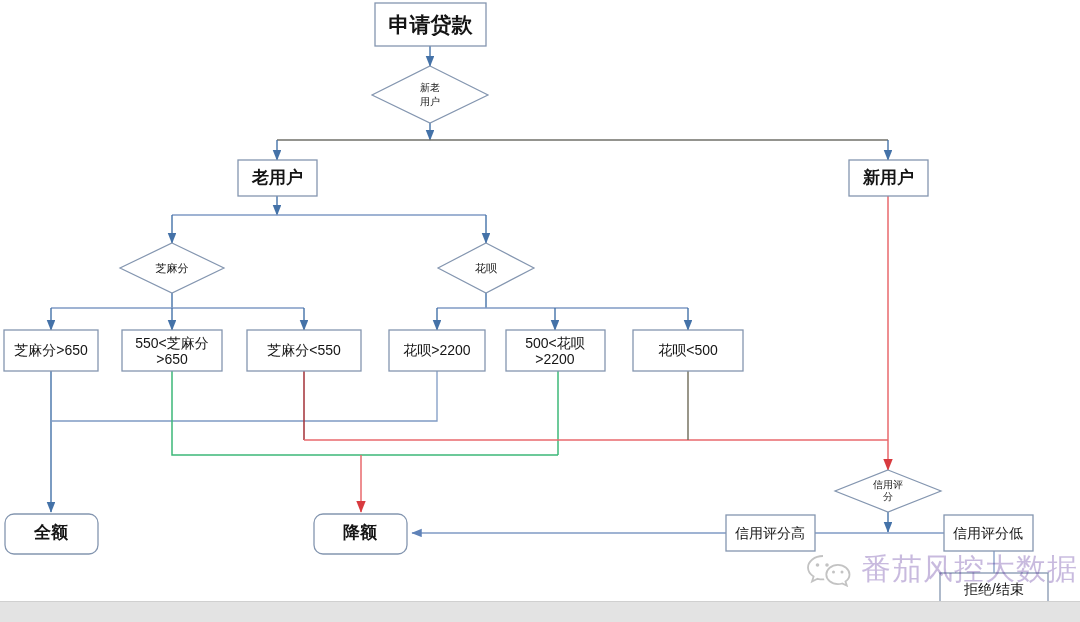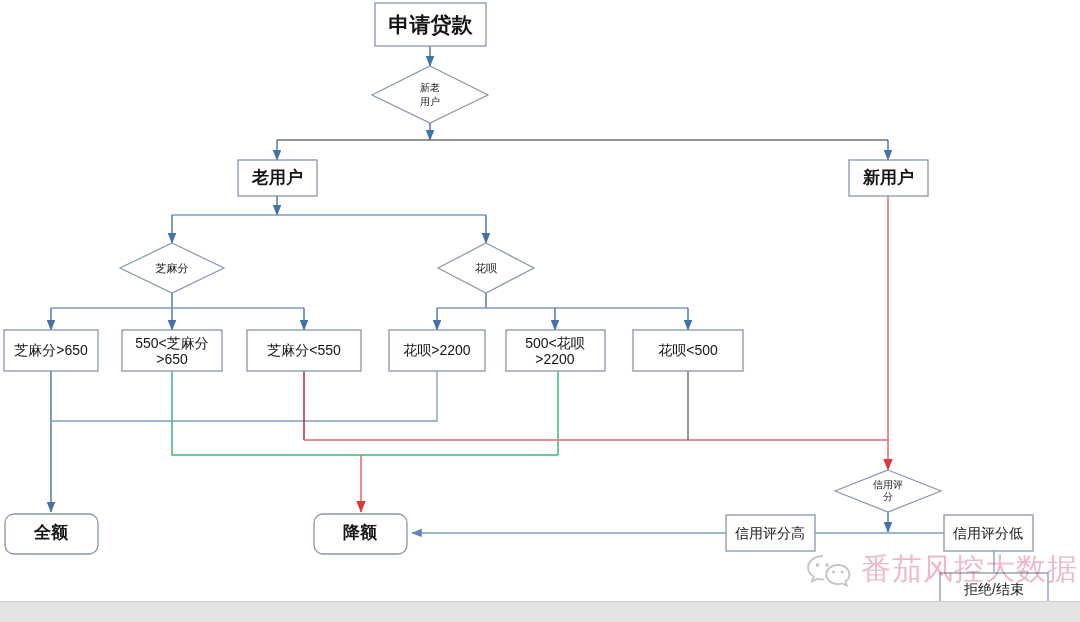--- a/index.html
+++ b/index.html
@@ -65,21 +65,21 @@
     top: 549px;
     display: flex;
     align-items: center;
     gap: 9px;
     opacity: 0.30;
     pointer-events: none;
   }
   #watermark .wm-text {
     font-family: "Liberation Sans", "DejaVu Sans", sans-serif;
     font-size: 30px;
-    color: #be185d;
+    color: #4c1d95;
     letter-spacing: 1px;
     white-space: nowrap;
   }
 </style>
 </head>
 <body>
 
 <div id="canvas">
 
   <svg id="flow-svg" viewBox="0 0 1080 622">

